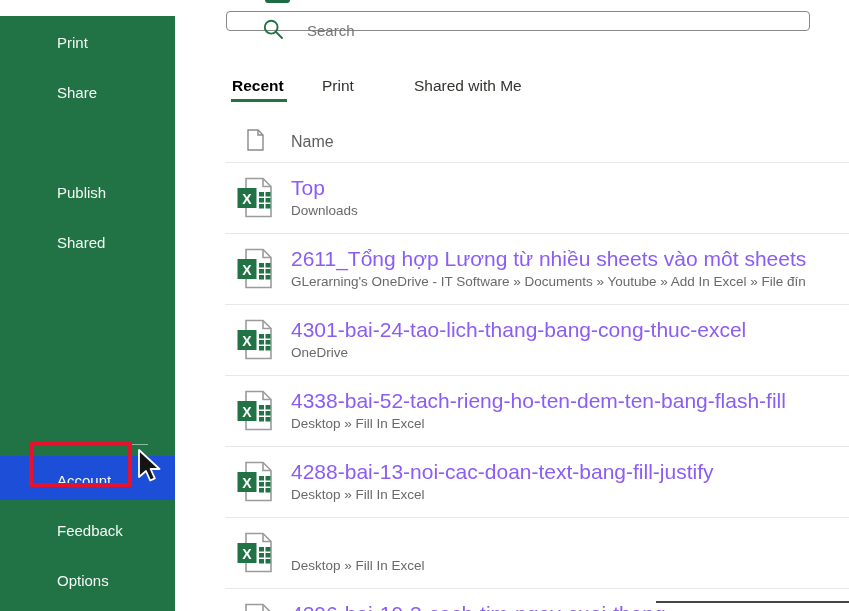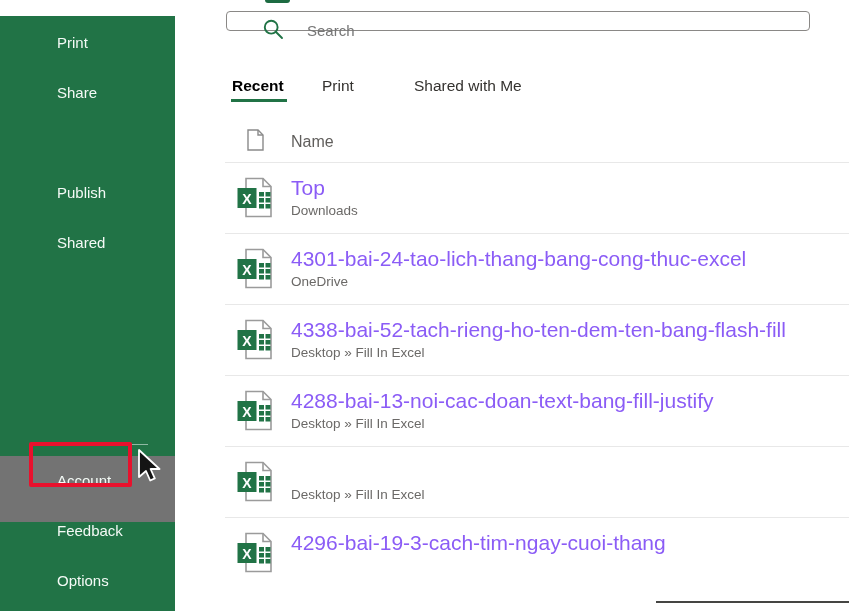--- a/index.html
+++ b/index.html
@@ -10,21 +10,21 @@
   }
   
   #sidebar{position:absolute;left:0;top:16px;width:175px;height:611px;background:#217346;}
   .side-item{
     position:absolute;left:0;width:175px;height:50px;line-height:50px;
     padding-left:57px;box-sizing:border-box;color:#f4faf6;font-size:15px;cursor:default;
   }
   .si0{top:2px}.si1{top:52px}.si2{top:102px}.si3{top:152px}.si4{top:202px}
   #side-separator{position:absolute;left:30px;top:428px;width:118px;height:1px;background:rgba(255,255,255,0.5);}
   #account-row{
-    position:absolute;left:0;top:440px;width:175px;height:66px;background:#737373;
+    position:absolute;left:0;top:440px;width:175px;height:44px;background:#1d4ed8;
   }
   #account-label{
     position:absolute;left:57px;top:0;height:49px;line-height:49px;color:#f4faf6;font-size:15px;
   }
   #account-highlight{
     position:absolute;left:29px;top:442px;width:103px;height:45px;box-sizing:border-box;
     border:4px solid #e8112d;border-radius:2px;pointer-events:none;
   }
   .sb0{top:490px}.sb1{top:540px}
   #sidebar-bottom-edge{position:absolute;left:0;top:608px;width:175px;height:3px;background:rgba(0,0,0,0.45);}
@@ -143,20 +143,27 @@
       <svg class="xlsx" width="36" height="41">
           <use href="#xlsx-sym"></use>
         </svg>
       <div class="fname">Top</div>
       <div class="floc">Downloads</div>
     </div>
     <div class="file-row">
       <svg class="xlsx" width="36" height="41">
           <use href="#xlsx-sym"></use>
         </svg>
+      <div class="fname">2611_Tổng hợp Lương từ nhiều sheets vào môt sheets</div>
+      <div class="floc">GLerarning's OneDrive - IT Software » Documents » Youtube » Add In Excel » File đín</div>
+    </div>
+    <div class="file-row">
+      <svg class="xlsx" width="36" height="41">
+          <use href="#xlsx-sym"></use>
+        </svg>
       <div class="fname">4301-bai-24-tao-lich-thang-bang-cong-thuc-excel</div>
       <div class="floc">OneDrive</div>
     </div>
     <div class="file-row">
       <svg class="xlsx" width="36" height="41">
           <use href="#xlsx-sym"></use>
         </svg>
       <div class="fname">4338-bai-52-tach-rieng-ho-ten-dem-ten-bang-flash-fill</div>
       <div class="floc">Desktop » Fill In Excel</div>
     </div>

